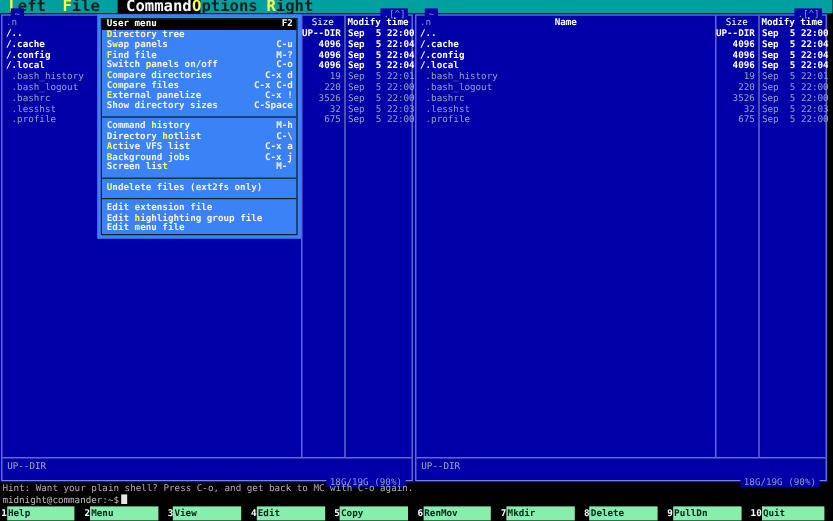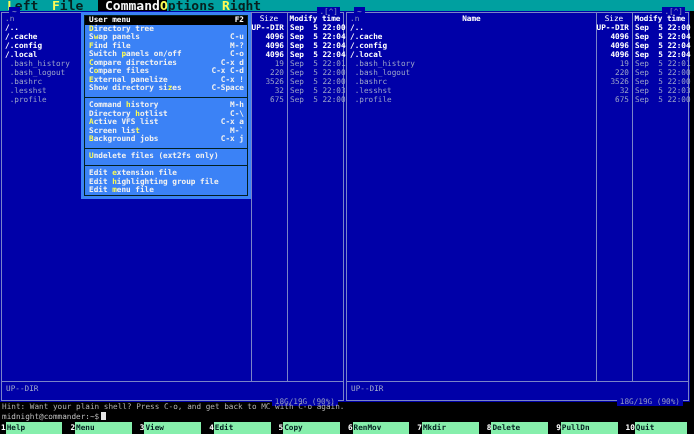--- a/index.html
+++ b/index.html
@@ -116,22 +116,22 @@
         <div class="mi"><span></span><span class="hot">F</span><span>ind file</span><span class="sc">M-?</span></div>
         <div class="mi"><span>Switch </span><span class="hot">p</span><span>anels on/off</span><span class="sc">C-o</span></div>
         <div class="mi"><span></span><span class="hot">C</span><span>ompare directories</span><span class="sc">C-x d</span></div>
         <div class="mi"><span>C</span><span class="hot">o</span><span>mpare files</span><span class="sc">C-x C-d</span></div>
         <div class="mi"><span></span><span class="hot">E</span><span>xternal panelize</span><span class="sc">C-x !</span></div>
         <div class="mi"><span>Show directory si</span><span class="hot">z</span><span>es</span><span class="sc">C-Space</span></div>
         <div class="dd-sep"></div>
         <div class="mi"><span>Command </span><span class="hot">h</span><span>istory</span><span class="sc">M-h</span></div>
         <div class="mi"><span>Directory </span><span class="hot">h</span><span>otlist</span><span class="sc">C-\</span></div>
         <div class="mi"><span></span><span class="hot">A</span><span>ctive VFS list</span><span class="sc">C-x a</span></div>
+        <div class="mi"><span></span><span class="hot">B</span><span>ackground jobs</span><span class="sc">C-x j</span></div>
         <div class="mi"><span>Screen lis</span><span class="hot">t</span><span></span><span class="sc">M-`</span></div>
-        <div class="mi"><span></span><span class="hot">B</span><span>ackground jobs</span><span class="sc">C-x j</span></div>
         <div class="dd-sep"></div>
         <div class="mi"><span></span><span class="hot">U</span><span>ndelete files (ext2fs only)</span></div>
         <div class="dd-sep"></div>
         <div class="mi"><span>Edit </span><span class="hot">e</span><span>xtension file</span></div>
         <div class="mi"><span>Edit </span><span class="hot">h</span><span>ighlighting group file</span></div>
         <div class="mi"><span>Edit </span><span class="hot">m</span><span>enu file</span></div>
       </div>
   </div>
   <div id="hint-line">Hint: Want your plain shell? Press C-o, and get back to MC with C-o again.</div>
   <div id="prompt-line"><span>midnight@commander:~$</span><span id="cursor"></span></div>

